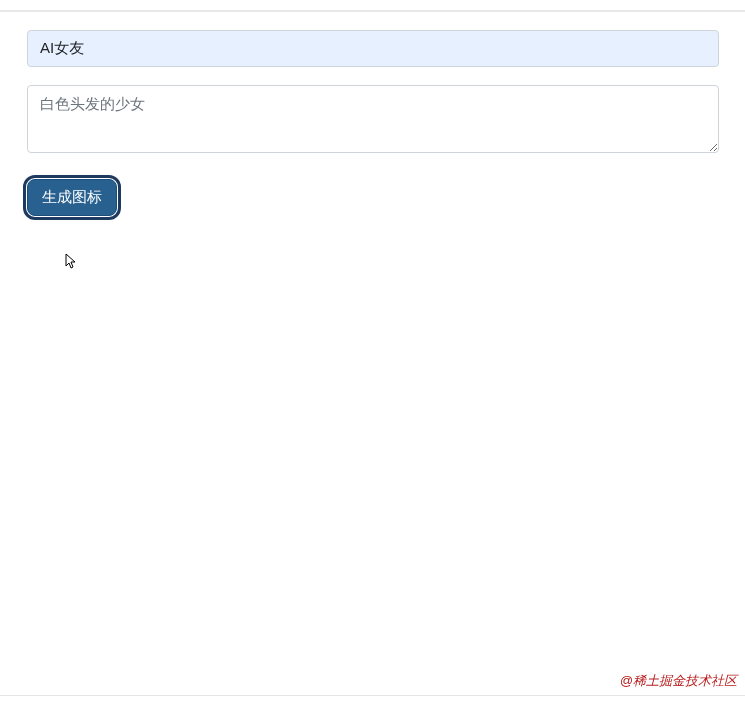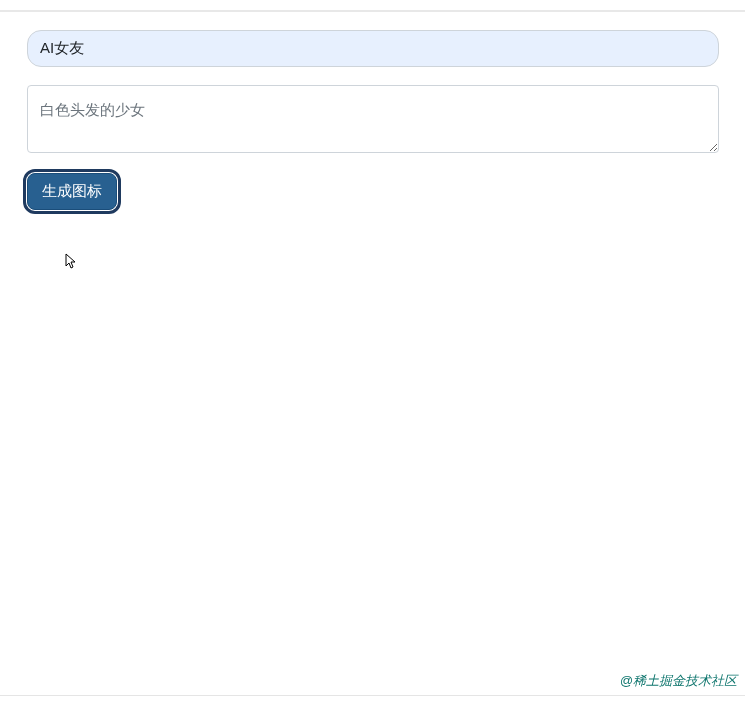--- a/index.html
+++ b/index.html
@@ -36,37 +36,37 @@
       font-size: 15px;
       color: #000;
       margin-bottom: 8px;
       display: block;
     }
     .text-input {
       width: 100%;
       padding: 9px 12px;
       font-size: 15px;
       border: 1px solid #ced4da;
-      border-radius: 14px;
+      border-radius: 4px;
       background: #e7f0fe;
       color: #212529;
       margin-bottom: 18px;
       outline: none;
     }
     .textarea-input {
       width: 100%;
-      padding: 15px 12px;
+      padding: 9px 12px;
       font-size: 15px;
       border: 1px solid #ced4da;
       border-radius: 4px;
       background: #ffffff;
       color: #212529;
       resize: both;
       min-height: 68px;
-      margin-bottom: 16px;
+      margin-bottom: 22px;
       outline: none;
       font-family: Liberation Serif, serif;
     }
     .textarea-input::placeholder {
       color: #6c757d;
     }
     .generate-button {
       background: #286090;
       color: #ffffff;
       border: 1px solid #1a4d7a;
@@ -84,21 +84,21 @@
       top: 253px;
       width: 16px;
       height: 20px;
       pointer-events: none;
     }
     .watermark {
       position: absolute;
       right: 8px;
       bottom: 16px;
       font-size: 13px;
-      color: #0f766e;
+      color: #b91c1c;
       font-style: italic;
     }
     .bottom-border {
       position: absolute;
       bottom: 10px;
       left: 0;
       right: 0;
       height: 1px;
       background: #e5e5e5;
     }

